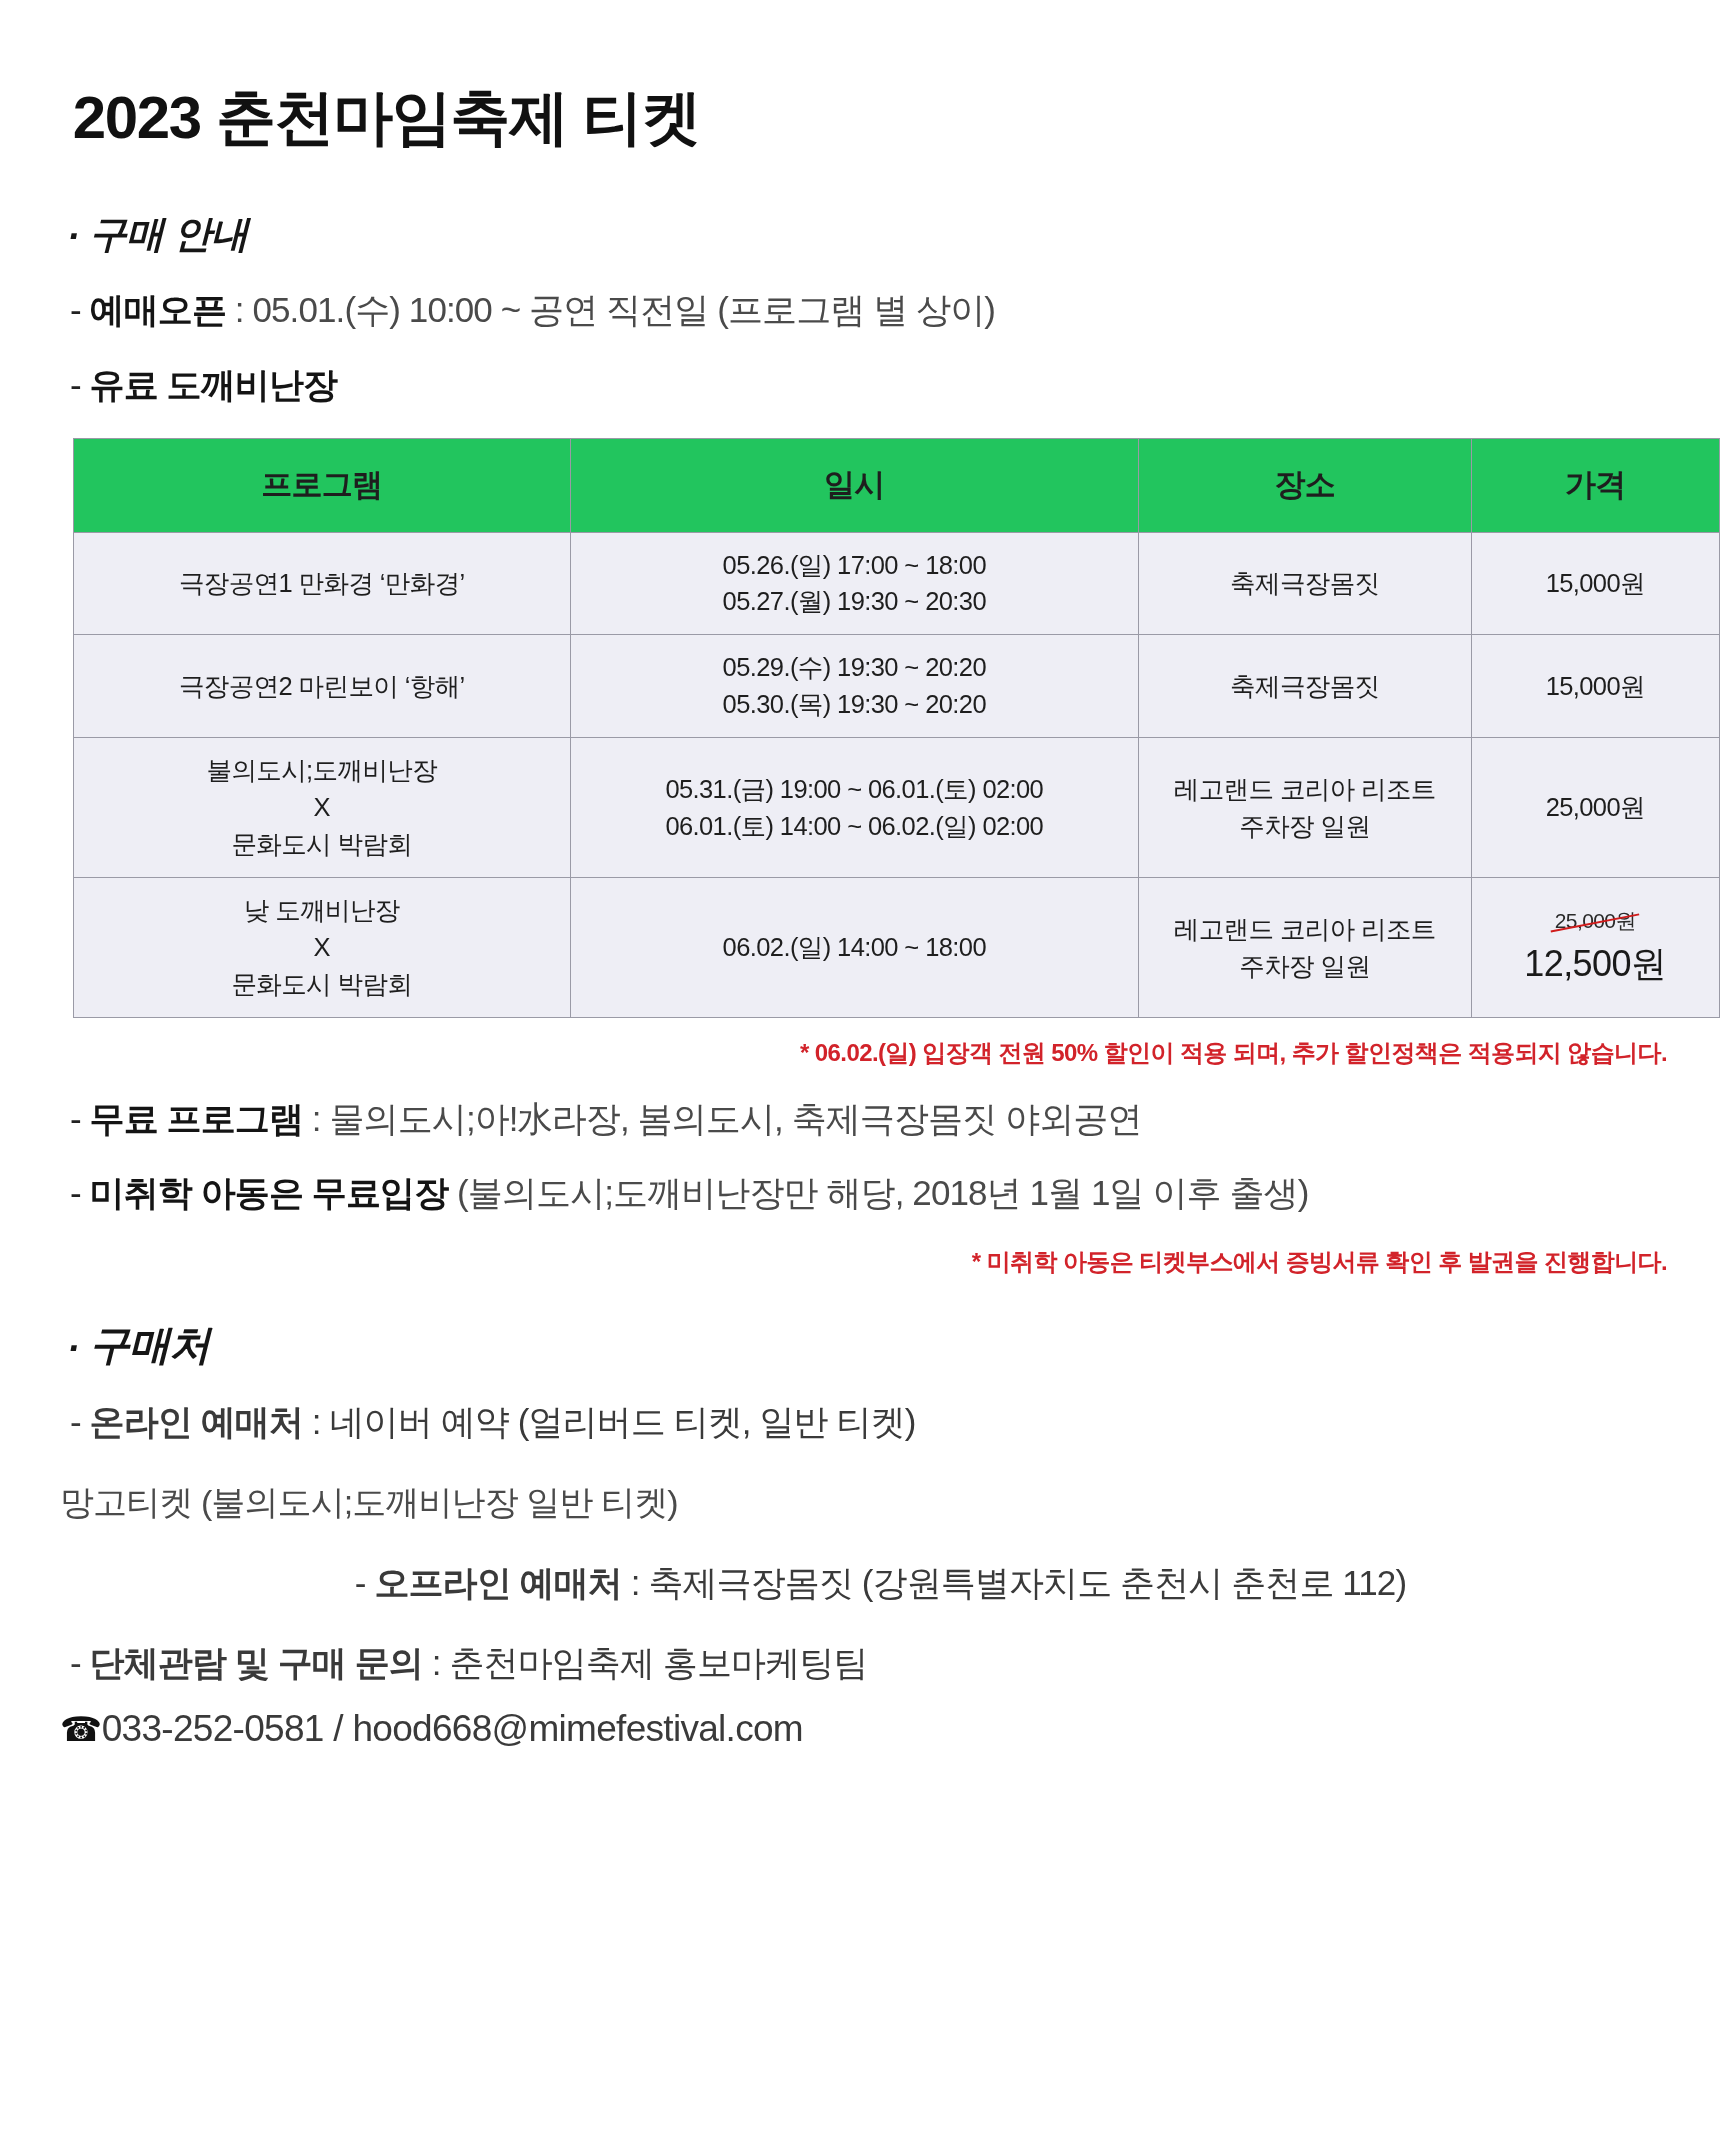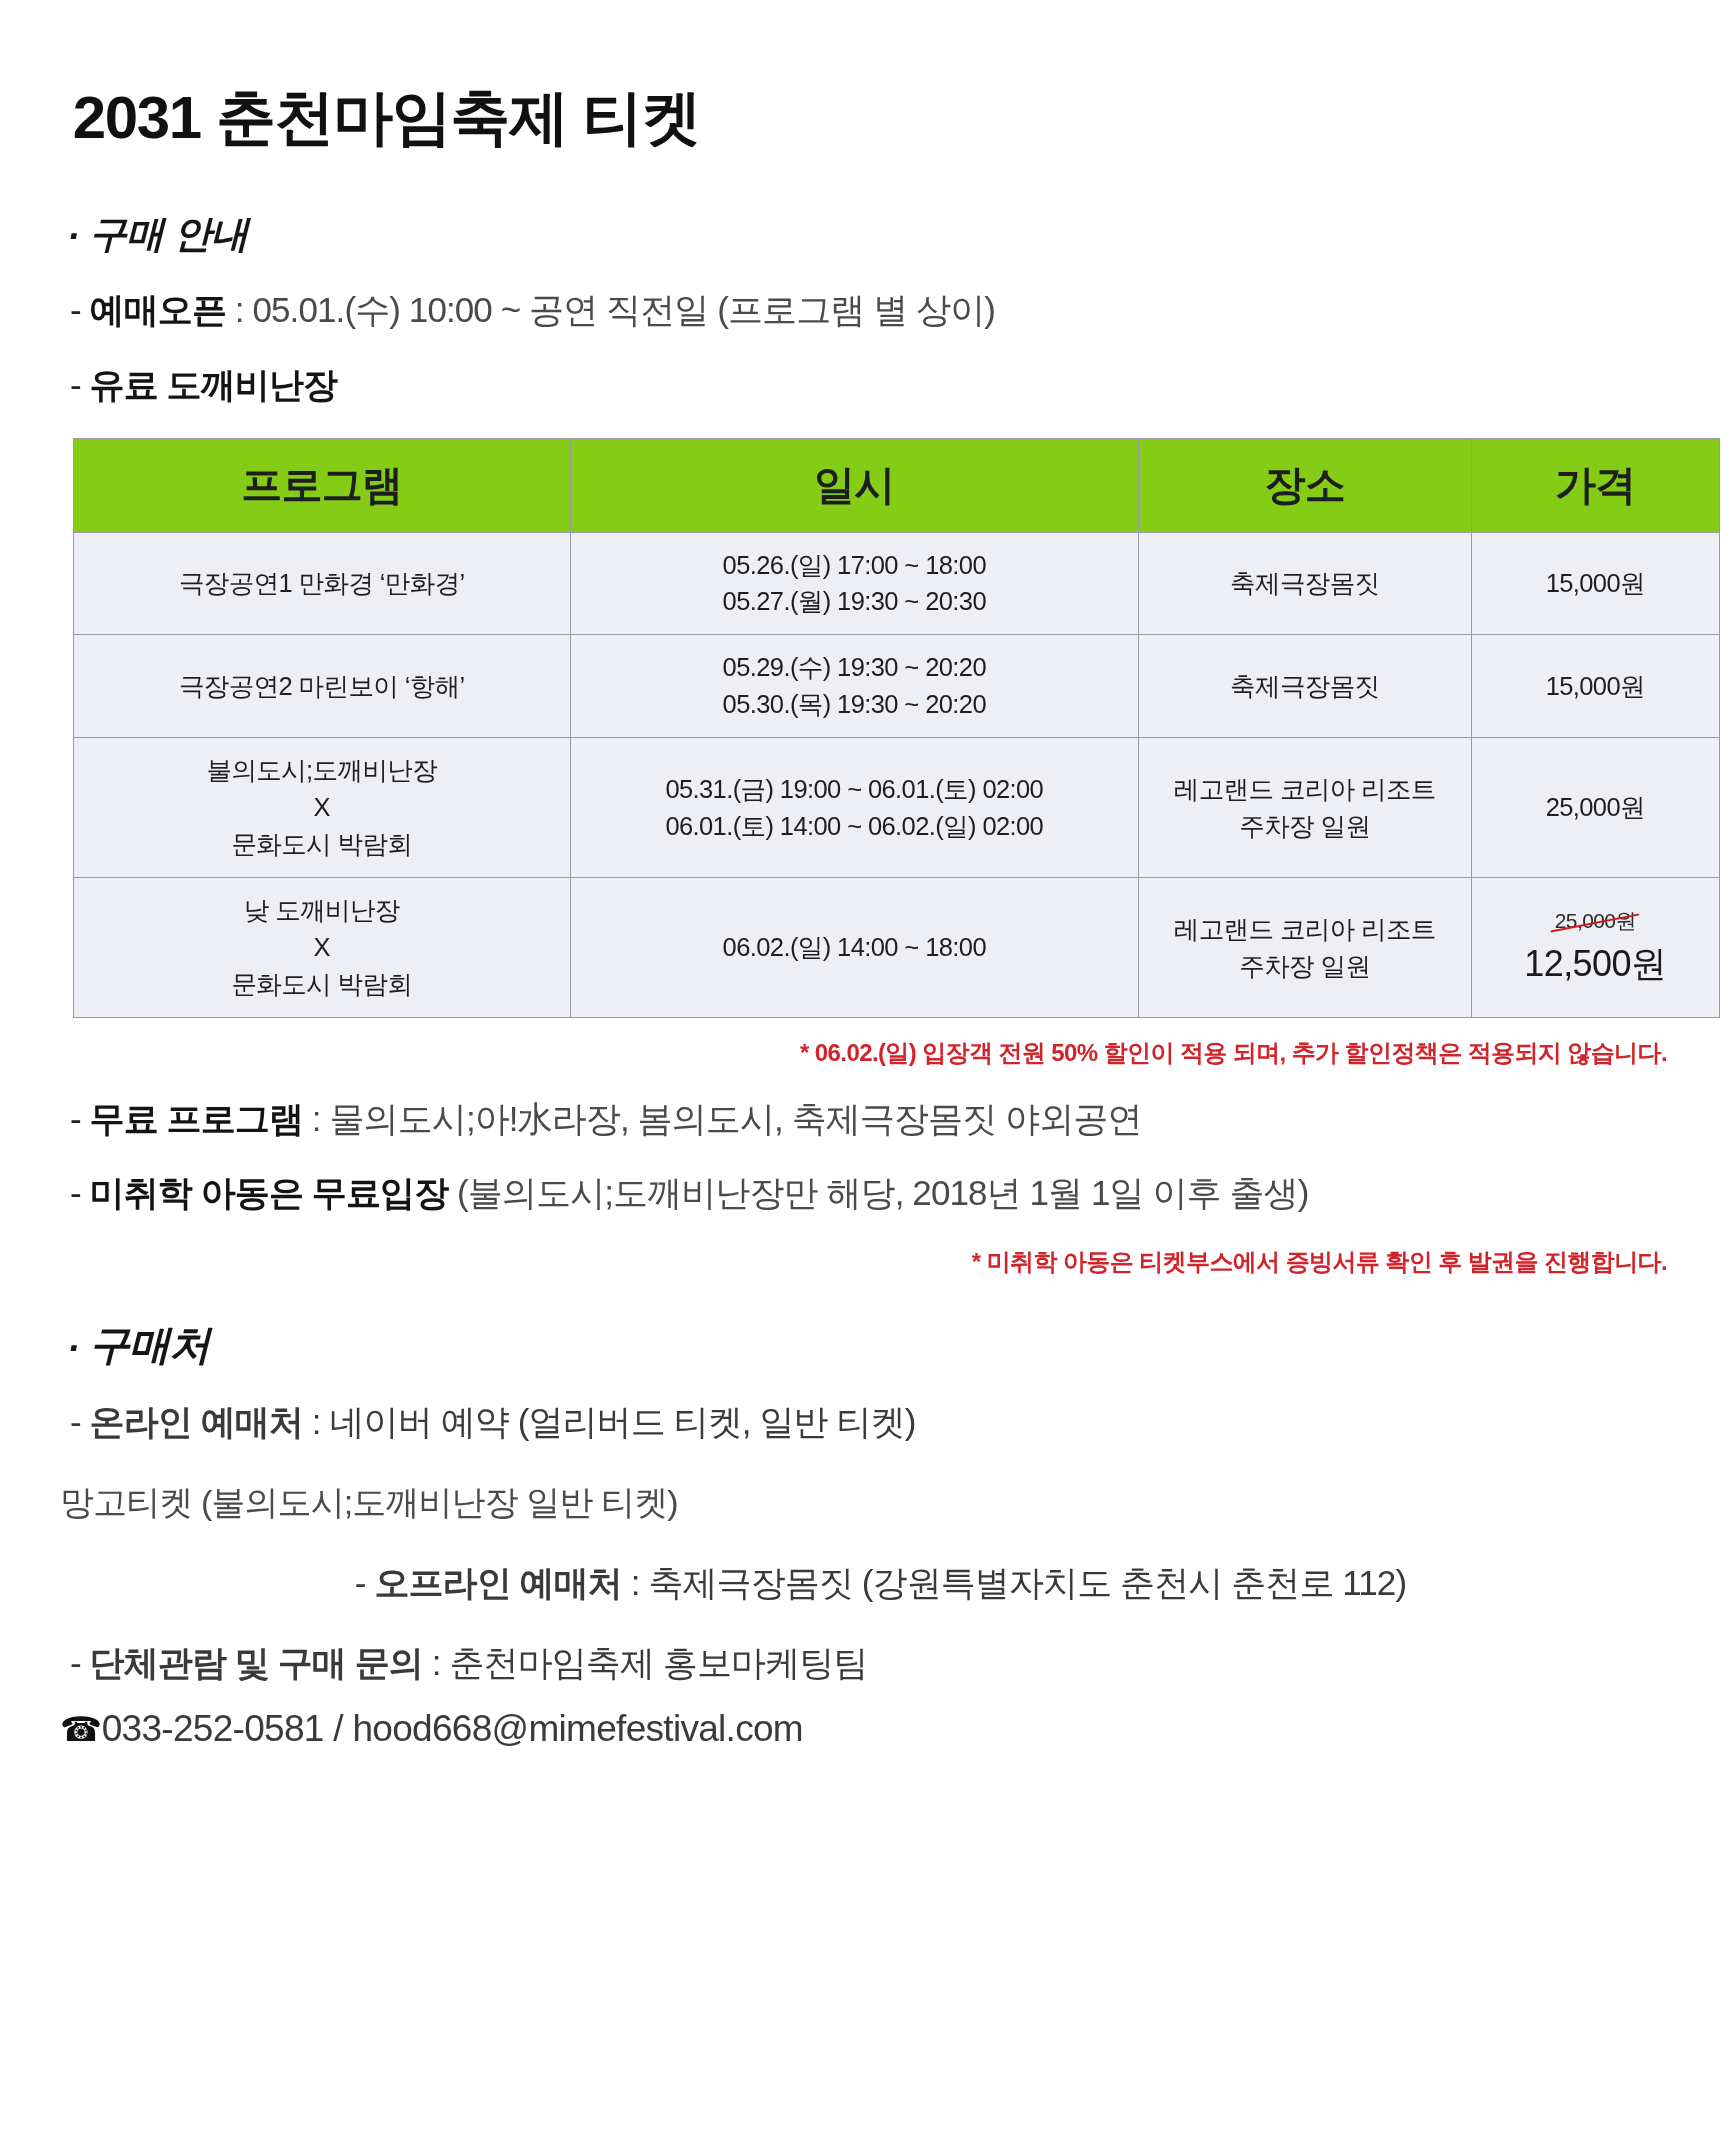--- a/index.html
+++ b/index.html
@@ -79,22 +79,22 @@
     table-layout: fixed;
   }
   table.program th,
   table.program td {
     border: 1.4px solid #9a9aa6;
     text-align: center;
     vertical-align: middle;
     color: #1e1e1e;
   }
   table.program th {
-    background: #84cc16;
-    font-size: 41px;
+    background: #22c55e;
+    font-size: 31px;
     font-weight: bold;
     height: 91px;
     letter-spacing: -0.7px;
   }
   table.program td {
     background: #eeeef5;
     font-size: 25.5px;
     line-height: 1.45;
     padding: 14px 5.7px;
     letter-spacing: -0.6px;
@@ -171,21 +171,21 @@
     font-size: 34px;
     color: #111;
   }
 </style>
 </head>
 <body>
 
 <div class="page">
   <div class="inner">
 
-    <h1 class="title">2031 춘천마임축제 티켓</h1>
+    <h1 class="title">2023 춘천마임축제 티켓</h1>
 
     <div class="section-heading">
       <span class="dot">·</span><span>구매 안내</span>
     </div>
 
     <p class="line">
       <span class="dash">-</span>
       <b>예매오픈</b>
       <span class="light">: 05.01.(수) 10:00 ~ 공연 직전일 (프로그램 별 상이)</span>
     </p>

